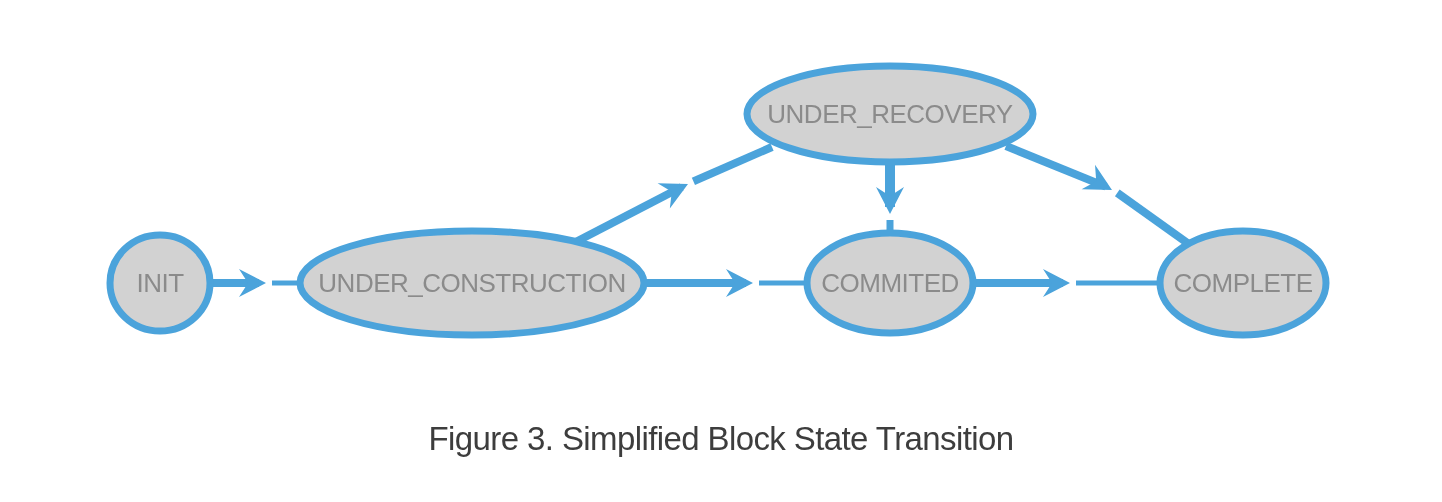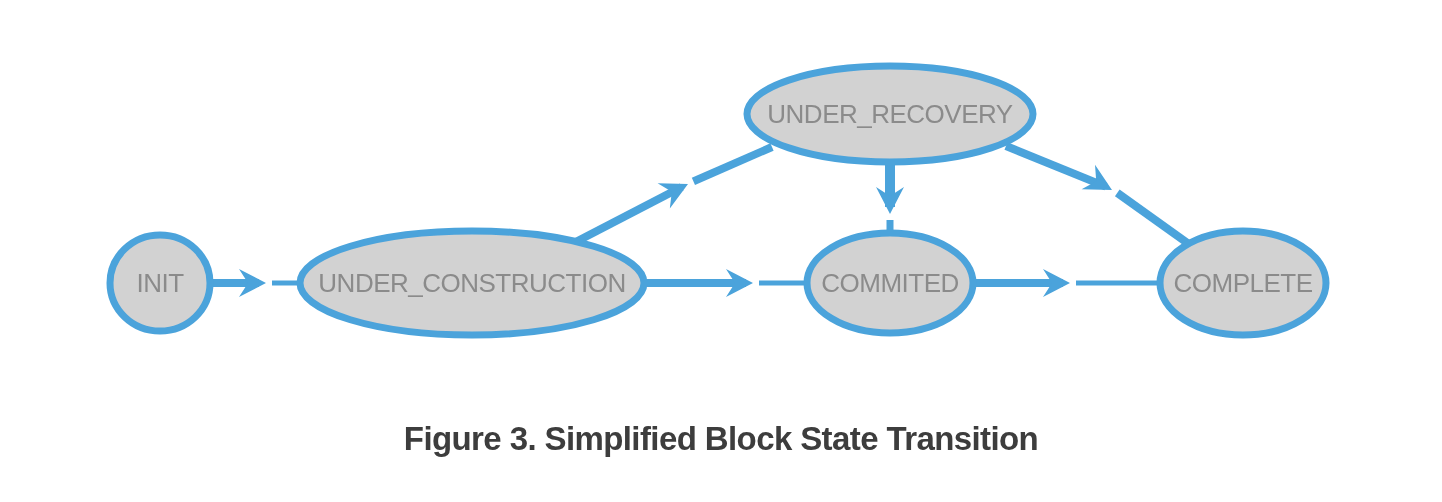--- a/index.html
+++ b/index.html
@@ -21,21 +21,21 @@
     left: 0;
     display: block;
   }
   .caption {
     position: absolute;
     left: 0;
     right: 0;
     top: 420px;
     text-align: center;
     font-size: 33px;
-    font-weight: 700;
+    font-weight: 400;
     letter-spacing: -0.6px;
     color: #3d3d3d;
   }
   .node-label-text {
     font-family: "Liberation Sans", "DejaVu Sans", sans-serif;
   }
 </style>
 </head>
 <body>
 

